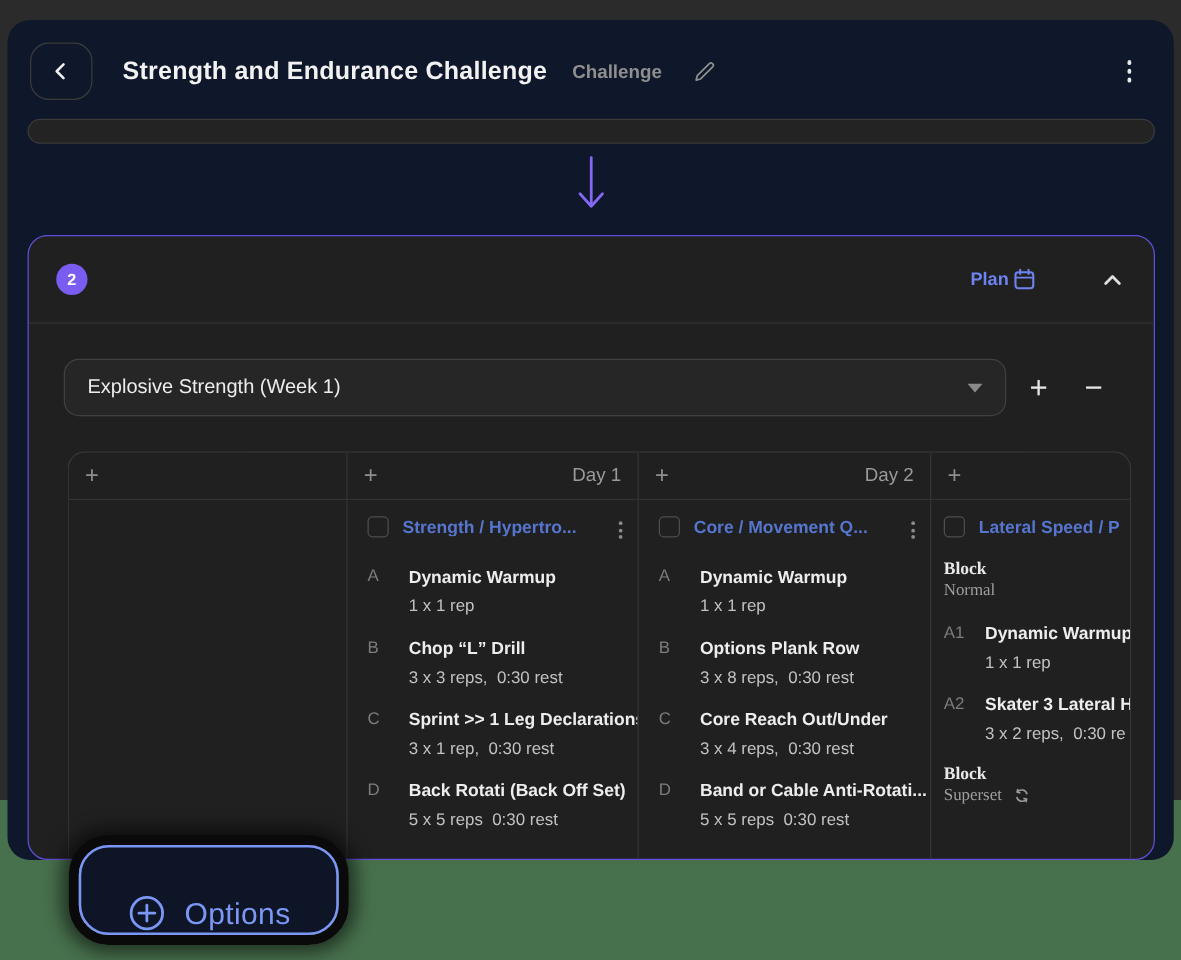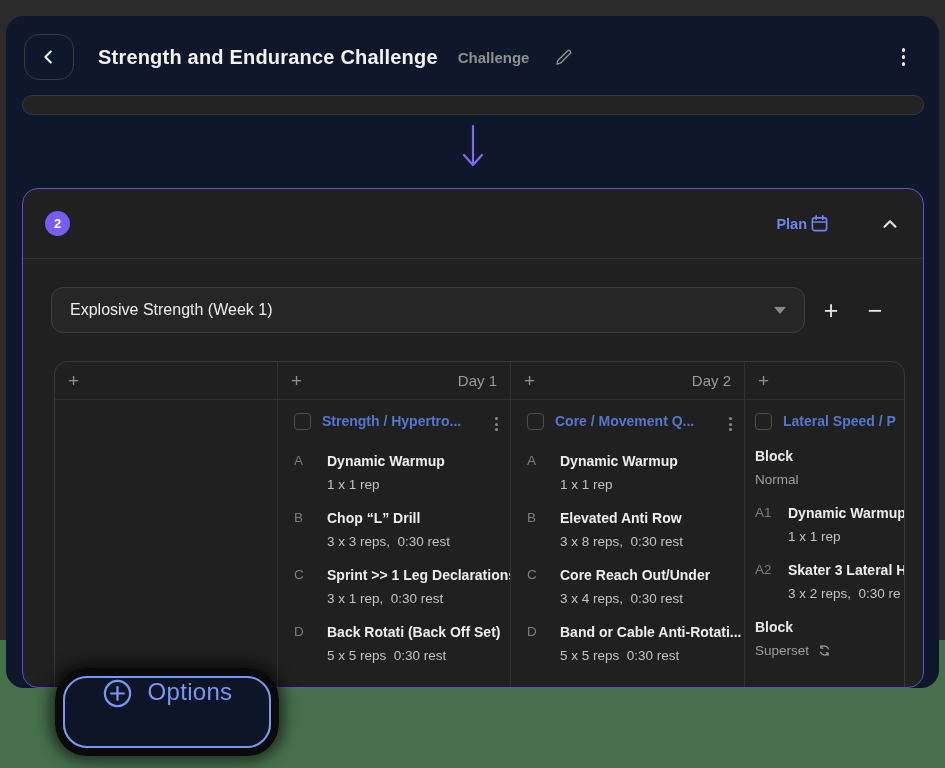--- a/index.html
+++ b/index.html
@@ -94,34 +94,34 @@
   .workout-title {
     font-size:14px; font-weight:600; color:#5575cf; white-space:nowrap; overflow:hidden; cursor:pointer;
   }
   .workout-kebab { margin-left:auto; display:flex; flex-direction:column; gap:2.6px; padding:4px; cursor:pointer; }
   .workout-kebab i { width:3px; height:3px; border-radius:50%; background:#8a8a8a; }
   .ex-item { margin-top:18px; }
   .ex-row { display:flex; }
   .ex-tag { width:33px; flex:0 0 33px; font-size:13.5px; color:#7d7d7d; }
   .ex-name { font-size:14px; font-weight:600; color:#ededed; white-space:nowrap; }
   .ex-detail { margin:8px 0 0 33px; font-size:13.5px; color:#c2c2c2; white-space:pre; }
-  .block-unit { margin-top:18px; }
+  .block-unit { margin-top:18px;font-family:Liberation Serif, serif; }
   .block-label { font-size:14px; font-weight:600; color:#e8e8e8; }
-  .block-mode { margin-top:8px; font-size:13.5px; color:#9f9f9f; display:flex; align-items:center; gap:8px;text-align:center; }
+  .block-mode { font-size:13.5px; color:#9f9f9f; display:flex; align-items:center; gap:8px;text-align:center; }
 
   
   .options-outer {
     position:absolute; left:55px; top:668px;
     border:8px solid #0a0a0a; border-radius:32px;
     box-shadow:0 0 14px 6px rgba(0,0,0,.55);
   }
   .options-btn {
     width:208px; height:72px; background:#0d1526;
     border:2px solid #7b96f5; border-radius:24px;
-    display:flex; align-items:flex-start; justify-content:center; gap:15px; cursor:pointer;
+    display:flex; align-items:flex-end; justify-content:center; gap:15px; cursor:pointer;
   }
   .options-label { font-size:24px; font-weight:500; color:#7b96f5; letter-spacing:.3px; }
 </style>
 </head>
 <body>
 
 <div class="desktop-top"></div>
 
 <div class="app-window">
 
@@ -263,21 +263,21 @@
         <div class="ex-item">
           <div class="ex-row">
               <span class="ex-tag">A</span>
               <span class="ex-name">Dynamic Warmup</span>
             </div>
           <div class="ex-detail">1 x 1 rep</div>
         </div>
         <div class="ex-item">
           <div class="ex-row">
               <span class="ex-tag">B</span>
-              <span class="ex-name">Elevated Anti Row</span>
+              <span class="ex-name">Options Plank Row</span>
             </div>
           <div class="ex-detail">3 x 8 reps,  0:30 rest</div>
         </div>
         <div class="ex-item">
           <div class="ex-row">
               <span class="ex-tag">C</span>
               <span class="ex-name">Core Reach Out/Under</span>
             </div>
           <div class="ex-detail">3 x 4 reps,  0:30 rest</div>
         </div>

